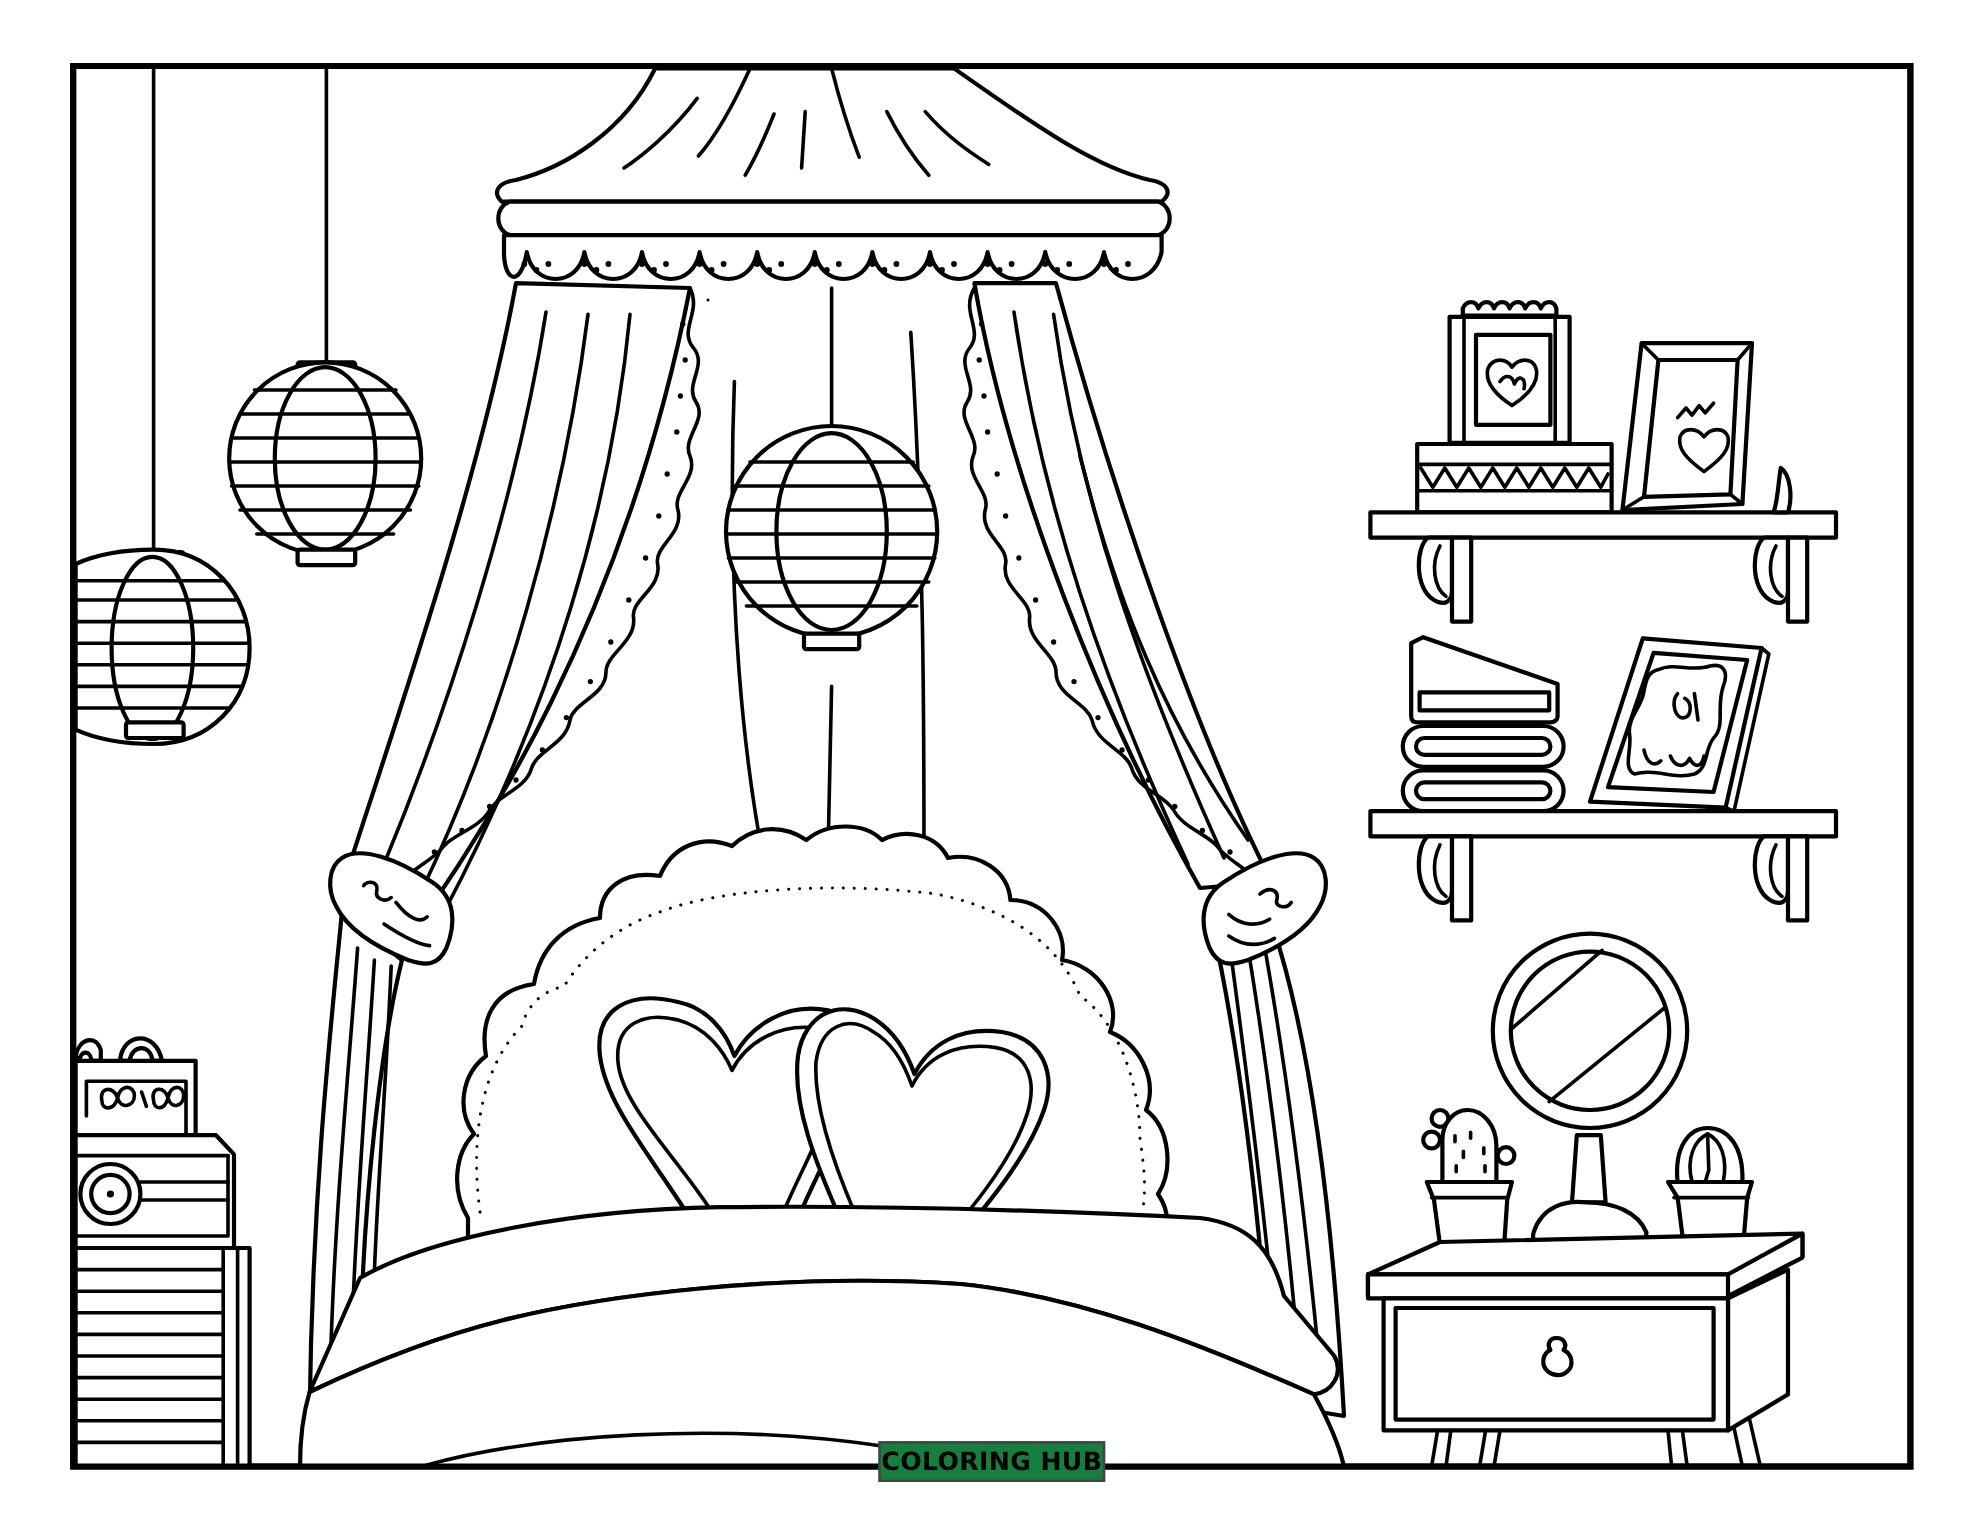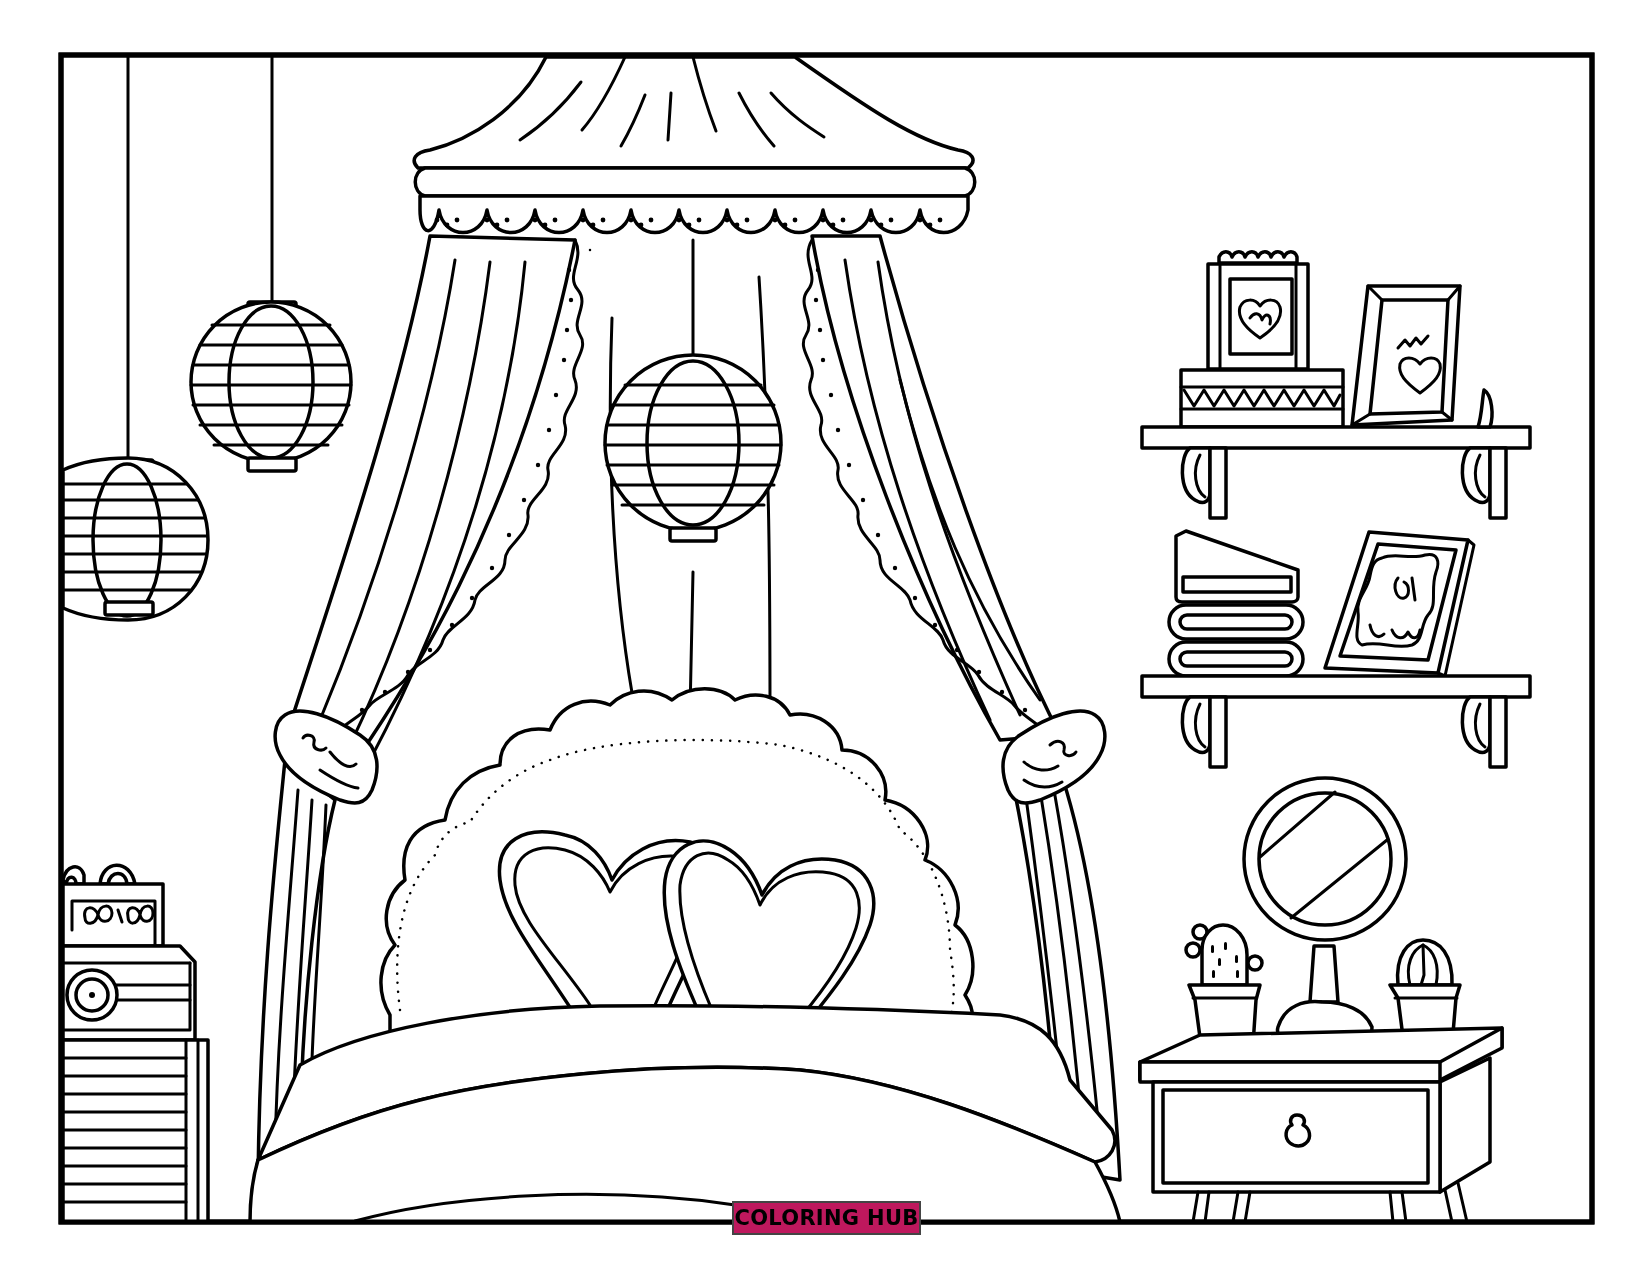--- a/index.html
+++ b/index.html
@@ -3,21 +3,21 @@
 <meta charset="utf-8">
 <style>
   html,body{margin:0;padding:0;background:#ffffff;}
   body{width:1650px;height:1275px;position:relative;overflow:hidden;font-family:"DejaVu Sans",sans-serif;}
   #art{position:absolute;left:0;top:0;width:1650px;height:1275px;}
   #art *{vector-effect:non-scaling-stroke;}
   .s{fill:#fff;stroke:#000;stroke-width:3.5;stroke-linejoin:round;stroke-linecap:round;}
   .t{fill:none;stroke:#000;stroke-width:3;stroke-linecap:round;stroke-linejoin:round;}
   .n{fill:none;stroke:#000;stroke-width:2.5;stroke-linecap:round;}
   .d{fill:#000;stroke:none;}
-  .badge{position:absolute;left:732px;top:1201px;width:189px;height:34px;box-sizing:border-box;border:2px solid #444;background:#be185d;display:flex;align-items:center;justify-content:center;}
+  .badge{position:absolute;left:732px;top:1201px;width:189px;height:34px;box-sizing:border-box;border:2px solid #444;background:#15803d;display:flex;align-items:center;justify-content:center;}
   .badge span{font-family:"DejaVu Sans",sans-serif;font-weight:bold;font-size:21px;letter-spacing:0.3px;color:#000;}
 </style>
 </head>
 <body>
 
 <svg id="art" viewBox="0 0 1650 1275" xmlns="http://www.w3.org/2000/svg">
 
   <rect x="61" y="55" width="1531" height="1167" fill="#fff" stroke="#000" stroke-width="5"></rect>
 
   <g>

